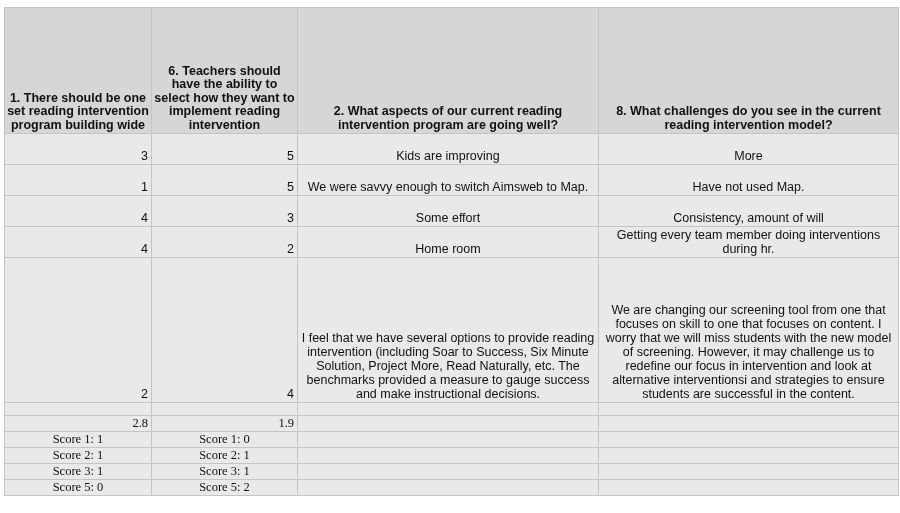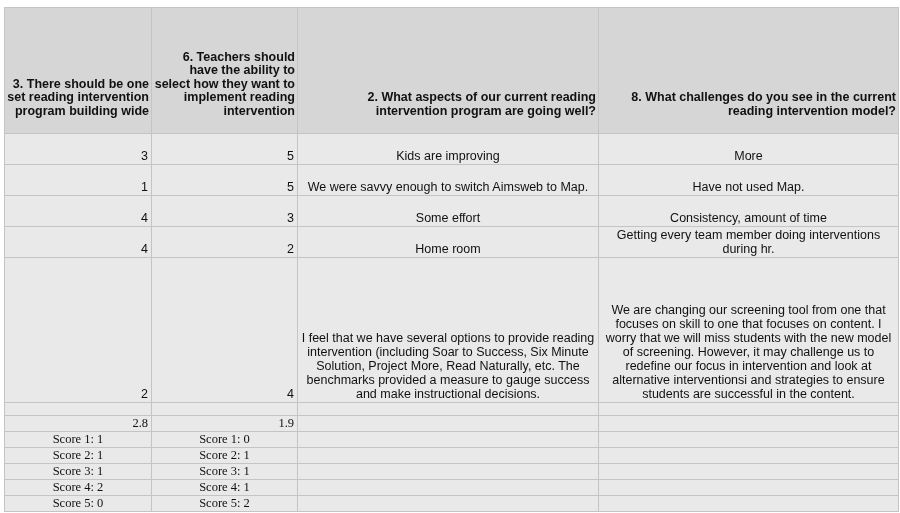--- a/index.html
+++ b/index.html
@@ -30,24 +30,24 @@
       padding: 0 3px 1px 3px;
       vertical-align: bottom;
       overflow: hidden;
       white-space: normal;
       word-wrap: break-word;
       background: #e9e9e9;
     }
     .sheet th {
       background: #d6d6d6;
       font-weight: bold;
-      text-align: right;
+      text-align: center;
       font-size: 12.5px;
       line-height: 13.5px;
-      padding: 0 2px 15px 2px;
+      padding: 0 2px 1px 2px;
     }
     .sheet td.num { text-align: right; }
     .sheet td.txt { text-align: center; }
     .sheet td.nowrap { white-space: nowrap; }
     tr.h-head { height: 126px; }
     tr.h-r1 { height: 31px; }
     tr.h-r2 { height: 31px; }
     tr.h-r3 { height: 31px; }
     tr.h-r4 { height: 31px; }
     tr.h-r5 { height: 145px; }
@@ -59,21 +59,21 @@
 
 <table class="sheet">
   <colgroup>
     <col style="width:147px">
     <col style="width:146px">
     <col style="width:301px">
     <col style="width:300px">
   </colgroup>
   <tbody>
       <tr class="h-head">
-    <th>3.  There should be one set reading intervention program building wide</th>
+    <th>1.  There should be one set reading intervention program building wide</th>
     <th>6. Teachers should have the ability to select how they want to implement reading intervention</th>
     <th>2. What aspects of our current reading intervention program are going well?</th>
     <th>8.  What challenges do you see in the current reading intervention model?</th>
   </tr>
 
   <tr class="h-r1">
     <td class="num">3</td>
     <td class="num">5</td>
     <td class="txt">Kids are improving</td>
     <td class="txt">More</td>
@@ -81,21 +81,21 @@
   <tr class="h-r2">
     <td class="num">1</td>
     <td class="num">5</td>
     <td class="txt">We were savvy enough to switch Aimsweb to Map.</td>
     <td class="txt">Have not used Map.</td>
   </tr>
   <tr class="h-r3">
     <td class="num">4</td>
     <td class="num">3</td>
     <td class="txt">Some effort</td>
-    <td class="txt">Consistency, amount of time</td>
+    <td class="txt">Consistency, amount of will</td>
   </tr>
   <tr class="h-r4">
     <td class="num">4</td>
     <td class="num">2</td>
     <td class="txt">Home room</td>
     <td class="txt">Getting every team member doing interventions during hr.</td>
   </tr>
   <tr class="h-r5">
     <td class="num">2</td>
     <td class="num">4</td>
@@ -129,25 +129,19 @@
     <td></td>
     <td></td>
   </tr>
   <tr class="h-small">
     <td class="txt nowrap">Score 3: 1</td>
     <td class="txt nowrap">Score 3: 1</td>
     <td></td>
     <td></td>
   </tr>
   <tr class="h-small">
-    <td class="txt nowrap">Score 4: 2</td>
-    <td class="txt nowrap">Score 4: 1</td>
-    <td></td>
-    <td></td>
-  </tr>
-  <tr class="h-small">
     <td class="txt nowrap">Score 5: 0</td>
     <td class="txt nowrap">Score 5: 2</td>
     <td></td>
     <td></td>
   </tr>
 </tbody>
   </table>
 
 </body></html>

